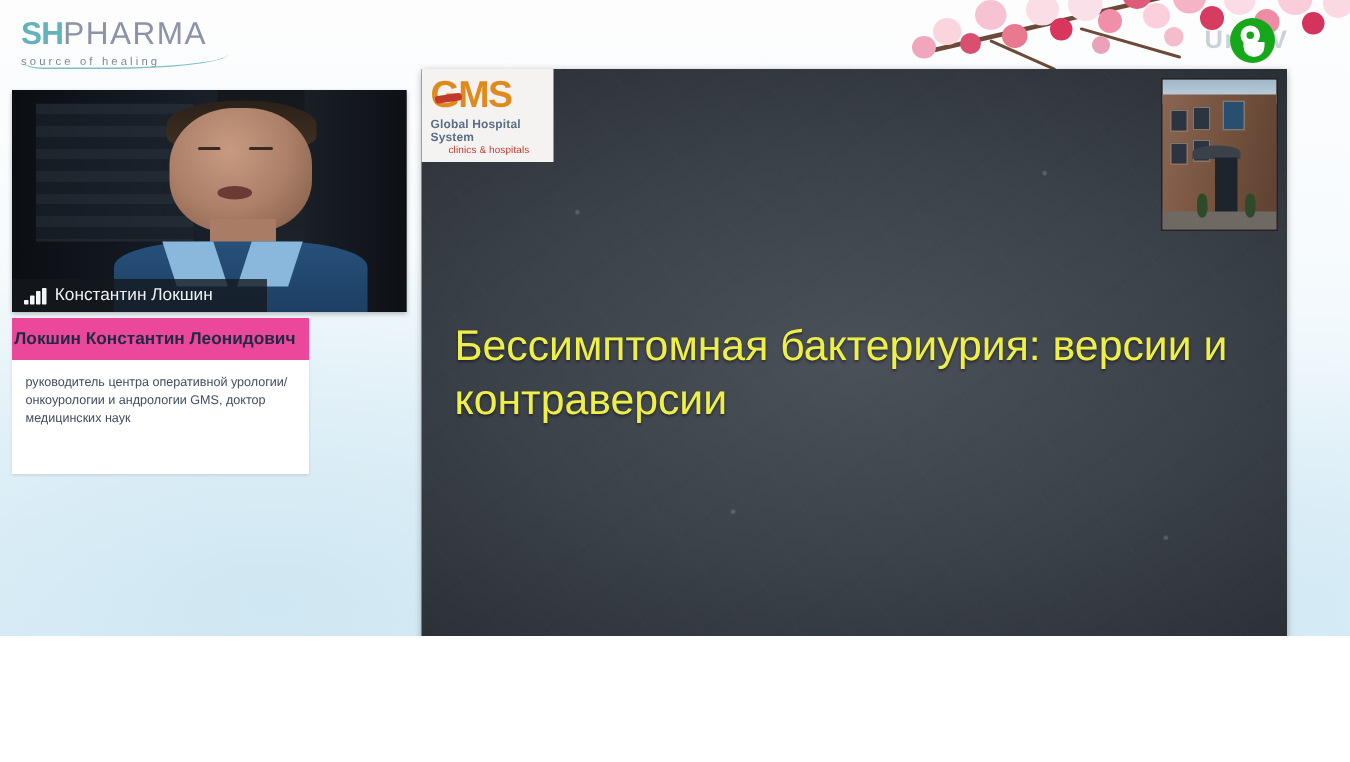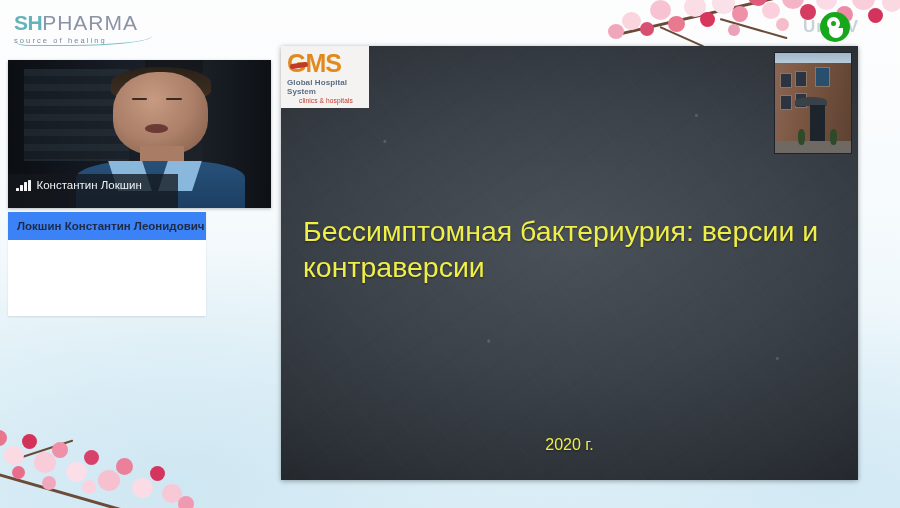--- a/index.html
+++ b/index.html
@@ -1,21 +1,21 @@
 <!DOCTYPE html>
 <html><head>
 <meta charset="utf-8">
 <style>
   html,body{margin:0;padding:0;}
   body{
     width:900px;height:508px;overflow:hidden;
     font-family:"Liberation Sans", sans-serif;
     background:#ffffff;
   }
-  .stage{position:relative;width:900px;height:508px;overflow:hidden;
+  .stage{position:relative;width:900px;height:424px;overflow:hidden;
     background:
       radial-gradient(ellipse 700px 380px at 20% 95%, #cfe7f2 0%, rgba(207,231,242,0) 62%),
       radial-gradient(ellipse 620px 300px at 92% 96%, #d2e9f4 0%, rgba(210,233,244,0) 60%),
       linear-gradient(180deg,#fdfdfd 0%, #f7fbfd 38%, #eaf5fa 72%, #dff0f8 100%);
   }
 
   
   .sakura{position:absolute;pointer-events:none;}
   .petal{position:absolute;border-radius:50% 50% 50% 50%;}
   .branch{position:absolute;background:#6b4a38;border-radius:2px;transform-origin:left center;}
@@ -64,33 +64,33 @@
     background:#8ab8dd;transform:skewX(18deg);}
   .collarR{position:absolute;left:59%;top:68%;width:13%;height:20%;
     background:#8ab8dd;transform:skewX(-18deg);}
   .eyeL,.eyeR{position:absolute;height:2px;background:#3a2a20;border-radius:2px;}
   .eyeL{left:47%;top:26%;width:6%;}
   .eyeR{left:60%;top:26%;width:6%;}
   .mouth{position:absolute;left:52%;top:43%;width:9%;height:6%;border-radius:50%;
     background:#6b3a34;}
 
   .namebar{position:absolute;left:0;bottom:0;height:22px;min-width:152px;
-    background:rgba(20,24,30,.78);display:flex;align-items:center;gap:6px;padding:0 10px 12px 8px;}
+    background:rgba(20,24,30,.78);display:flex;align-items:center;gap:6px;padding:0 10px 0 8px;}
   .bars{display:flex;align-items:flex-end;gap:1.5px;height:11px;}
   .bars i{display:block;width:2.5px;background:#f2f4f6;border-radius:.5px;}
   .bars i:nth-child(1){height:3px;}
   .bars i:nth-child(2){height:6px;}
   .bars i:nth-child(3){height:9px;}
   .bars i:nth-child(4){height:11px;}
   .namebar span{color:#eef1f4;font-size:11.5px;white-space:nowrap;}
 
   
   .card{position:absolute;left:8px;top:212px;width:198px;height:104px;background:#fff;
     box-shadow:0 1px 2px rgba(0,0,0,.10);}
-  .card .chead{background:#3b82f6;height:28px;display:flex;align-items:center;padding:0 9px;}
+  .card .chead{background:#ec4899;height:28px;display:flex;align-items:center;padding:0 9px;justify-content:flex-end;}
   .card .chead b{font-size:11.5px;color:#1e2a45;font-weight:700;white-space:nowrap;}
   .card .cbody{padding:8px 9px 0 9px;}
   .card .cbody p{margin:0;font-size:8.4px;line-height:1.45;color:#444d5e;}
 
   
   .slide{position:absolute;left:281px;top:46px;width:577px;height:434px;
     background:
       radial-gradient(ellipse 520px 300px at 50% 45%, #4b5159 0%, #3c424a 45%, #2e3339 78%, #23272c 100%);
     box-shadow:0 1px 5px rgba(0,0,0,.35);overflow:hidden;}
   .chalk{position:absolute;inset:0;opacity:.16;
@@ -218,20 +218,23 @@
           <i></i>
       </div>
       <span>Константин Локшин</span>
     </div>
   </div>
 
   <div class="card">
     <div class="chead">
       <b>Локшин Константин Леонидович</b>
     </div>
+    <div class="cbody">
+      <p>руководитель центра оперативной урологии/онкоурологии и андрологии GMS, доктор медицинских наук</p>
+    </div>
   </div>
 
   <div class="slide">
     <div class="chalk"></div>
 
     <div class="gms">
       <div class="g1">GMS</div>
       <div class="slash" style="position:absolute;left:9px;top:17px;width:18px;height:5px;background:#c0392b;border-radius:2px;transform:rotate(-8deg);"></div>
       <div class="g2">Global Hospital System</div>
       <div class="g3">clinics &amp; hospitals</div>

